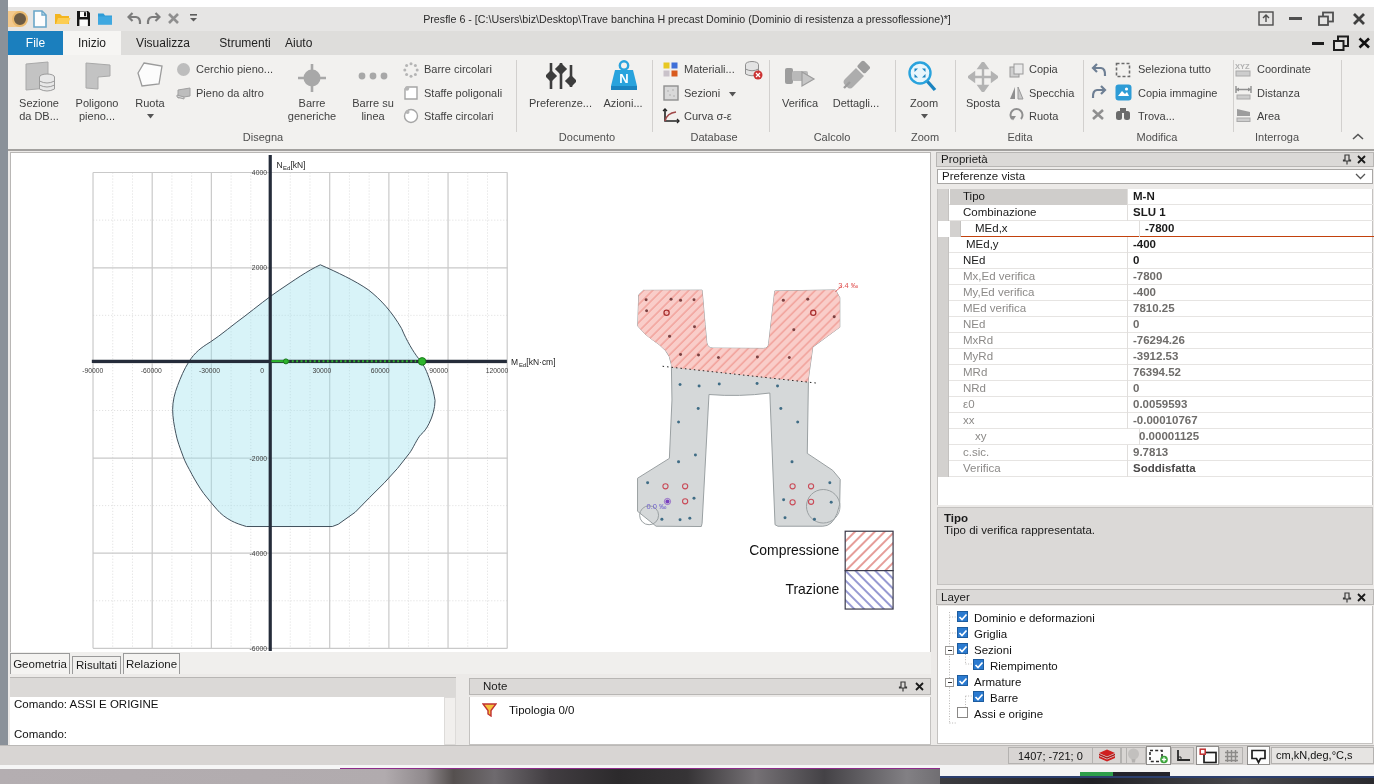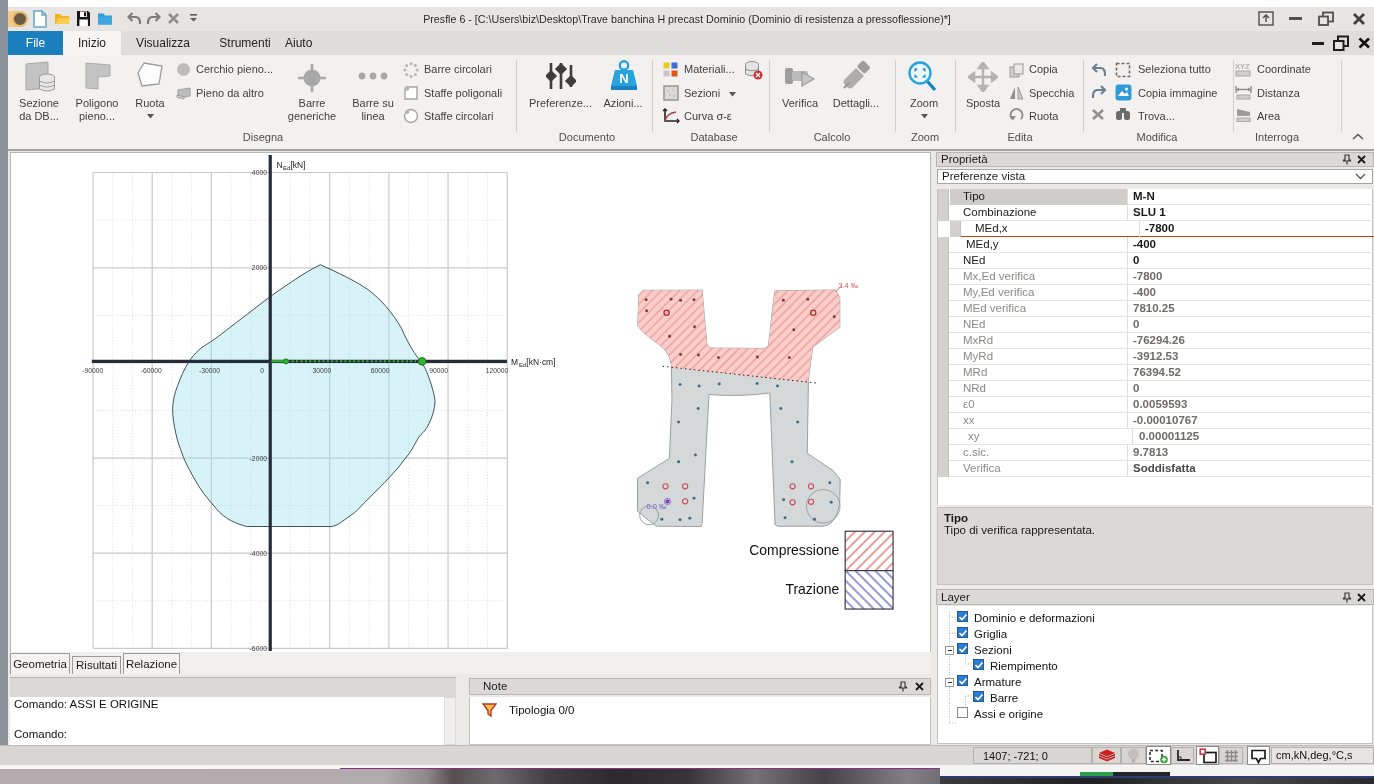--- a/index.html
+++ b/index.html
@@ -615,21 +615,21 @@
           <div style="position:absolute;left:12px;top:0;width:178px;height:16px;color:#8c8a88;padding-left:13px;border-right:1px solid #e0dedc">ε0</div>
           <div style="position:absolute;left:191px;top:0;width:245px;height:16px;color:#6e6c6a;font-weight:bold;padding-left:4px">0.0059593</div>
         </div>
 <div style="position:absolute;left:0;top:224px;width:436px;height:16px;border-bottom:1px solid #e6e4e2;font-size:11.5px;line-height:15px">
           <div style="position:absolute;left:0;top:0;width:11px;height:16px;background:#d3d1cf;border-right:1px solid #c4c2c0"></div>
           <div style="position:absolute;left:12px;top:0;width:178px;height:16px;color:#8c8a88;padding-left:13px;border-right:1px solid #e0dedc">xx</div>
           <div style="position:absolute;left:191px;top:0;width:245px;height:16px;color:#6e6c6a;font-weight:bold;padding-left:4px">-0.00010767</div>
         </div>
 <div style="position:absolute;left:0;top:240px;width:436px;height:16px;border-bottom:1px solid #e6e4e2;font-size:11.5px;line-height:15px">
           <div style="position:absolute;left:0;top:0;width:11px;height:16px;background:#d3d1cf;border-right:1px solid #c4c2c0"></div>
-          <div style="position:absolute;left:17px;top:0;width:178px;height:16px;color:#8c8a88;padding-left:13px;border-right:1px solid #e0dedc">xy</div>
+          <div style="position:absolute;left:24px;top:0;width:178px;height:16px;color:#8c8a88;padding-left:13px;border-right:1px solid #e0dedc">xy</div>
           <div style="position:absolute;left:191px;top:0;width:277px;height:16px;color:#6e6c6a;font-weight:bold;padding-left:10px">0.00001125</div>
         </div>
 <div style="position:absolute;left:0;top:256px;width:436px;height:16px;border-bottom:1px solid #e6e4e2;font-size:11.5px;line-height:15px">
           <div style="position:absolute;left:0;top:0;width:11px;height:16px;background:#d3d1cf;border-right:1px solid #c4c2c0"></div>
           <div style="position:absolute;left:12px;top:0;width:178px;height:16px;color:#8c8a88;padding-left:13px;border-right:1px solid #e0dedc">c.sic.</div>
           <div style="position:absolute;left:191px;top:0;width:245px;height:16px;color:#6e6c6a;font-weight:bold;padding-left:4px">9.7813</div>
         </div>
 <div style="position:absolute;left:0;top:272px;width:436px;height:16px;border-bottom:1px solid #e6e4e2;font-size:11.5px;line-height:15px">
           <div style="position:absolute;left:0;top:0;width:11px;height:16px;background:#d3d1cf;border-right:1px solid #c4c2c0"></div>
           <div style="position:absolute;left:12px;top:0;width:178px;height:16px;color:#8c8a88;padding-left:13px;border-right:1px solid #e0dedc">Verifica</div>
@@ -725,21 +725,21 @@
         <path d="M1 1 L8 8 M8 1 L1 8" stroke="#1a1a1a" stroke-width="1.8"></path>
       </svg>
     <div class="abs" style="left:469px;top:697px;width:462px;height:48px;background:#fff;border:1px solid #c4c2c0;border-top:none"></div>
     <svg class="abs" style="left:482px;top:703px" width="15" height="14">
         <path d="M1 1 L14 1 L9 7.5 L9 13 L6 11 L6 7.5 Z" fill="#f5c23c" stroke="#c03030" stroke-width="1.4"></path>
       </svg>
     <div class="abs" style="left:509px;top:704px;font-size:11.5px;color:#111">Tipologia 0/0</div>
   </div>
   <div id="statusbar">
     <div class="abs" style="left:0px;top:745px;width:1374px;height:20px;background:#d8d5d3;border-top:1px solid #bbb9b7"></div>
-    <div class="abs" style="left:973px;top:747px;width:119px;height:17px;border:1px solid #b4b2b0;font-size:11px;color:#111;padding-left:9px;line-height:16px">1407; -721; 0</div>
+    <div class="abs" style="left:1008px;top:747px;width:119px;height:17px;border:1px solid #b4b2b0;font-size:11px;color:#111;padding-left:9px;line-height:16px">1407; -721; 0</div>
 
     <div class="abs" style="left:1092px;top:747px;width:29px;height:17px;border:1px solid #b4b2b0"></div>
     <svg class="abs" style="left:1098px;top:749px" width="18" height="14">
       <path d="M9 0.5 L17 4 L9 7.5 L1 4 Z" fill="#cf2020"></path>
       <path d="M1 7 L9 10.5 L17 7 L17 9 L9 12.5 L1 9 Z" fill="#cf2020"></path>
       <path d="M1 4.7 L9 8.2 L17 4.7 L17 6.2 L9 9.7 L1 6.2 Z" fill="#a81616"></path>
     </svg>
 
     <div class="abs" style="left:1121px;top:747px;width:25px;height:17px;border:1px solid #b4b2b0"></div>
     <svg class="abs" style="left:1127px;top:748px" width="13" height="16">

